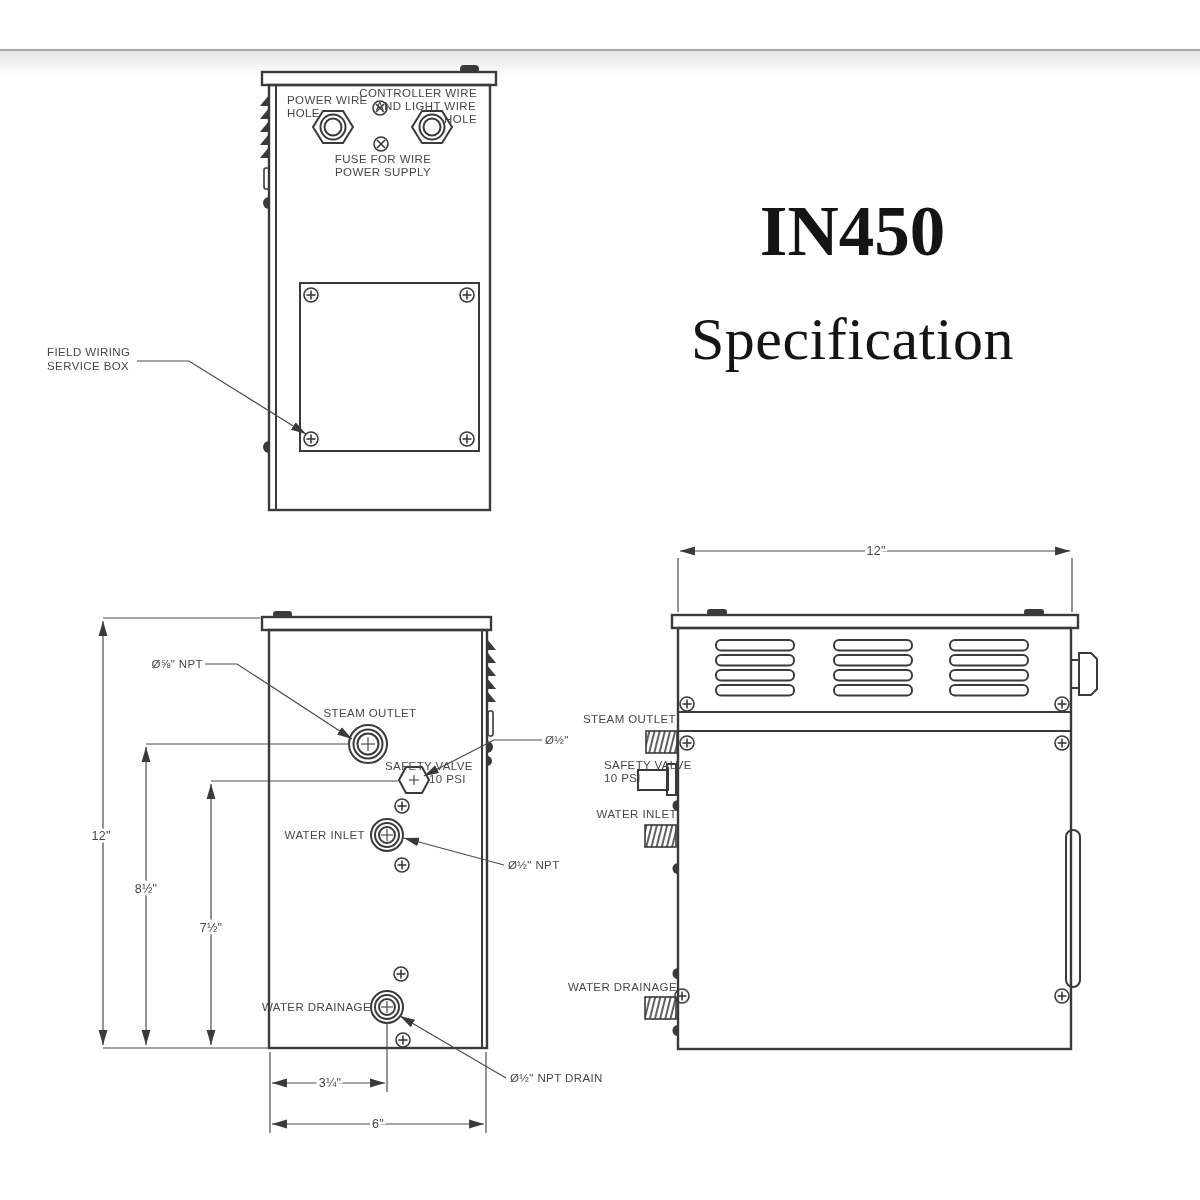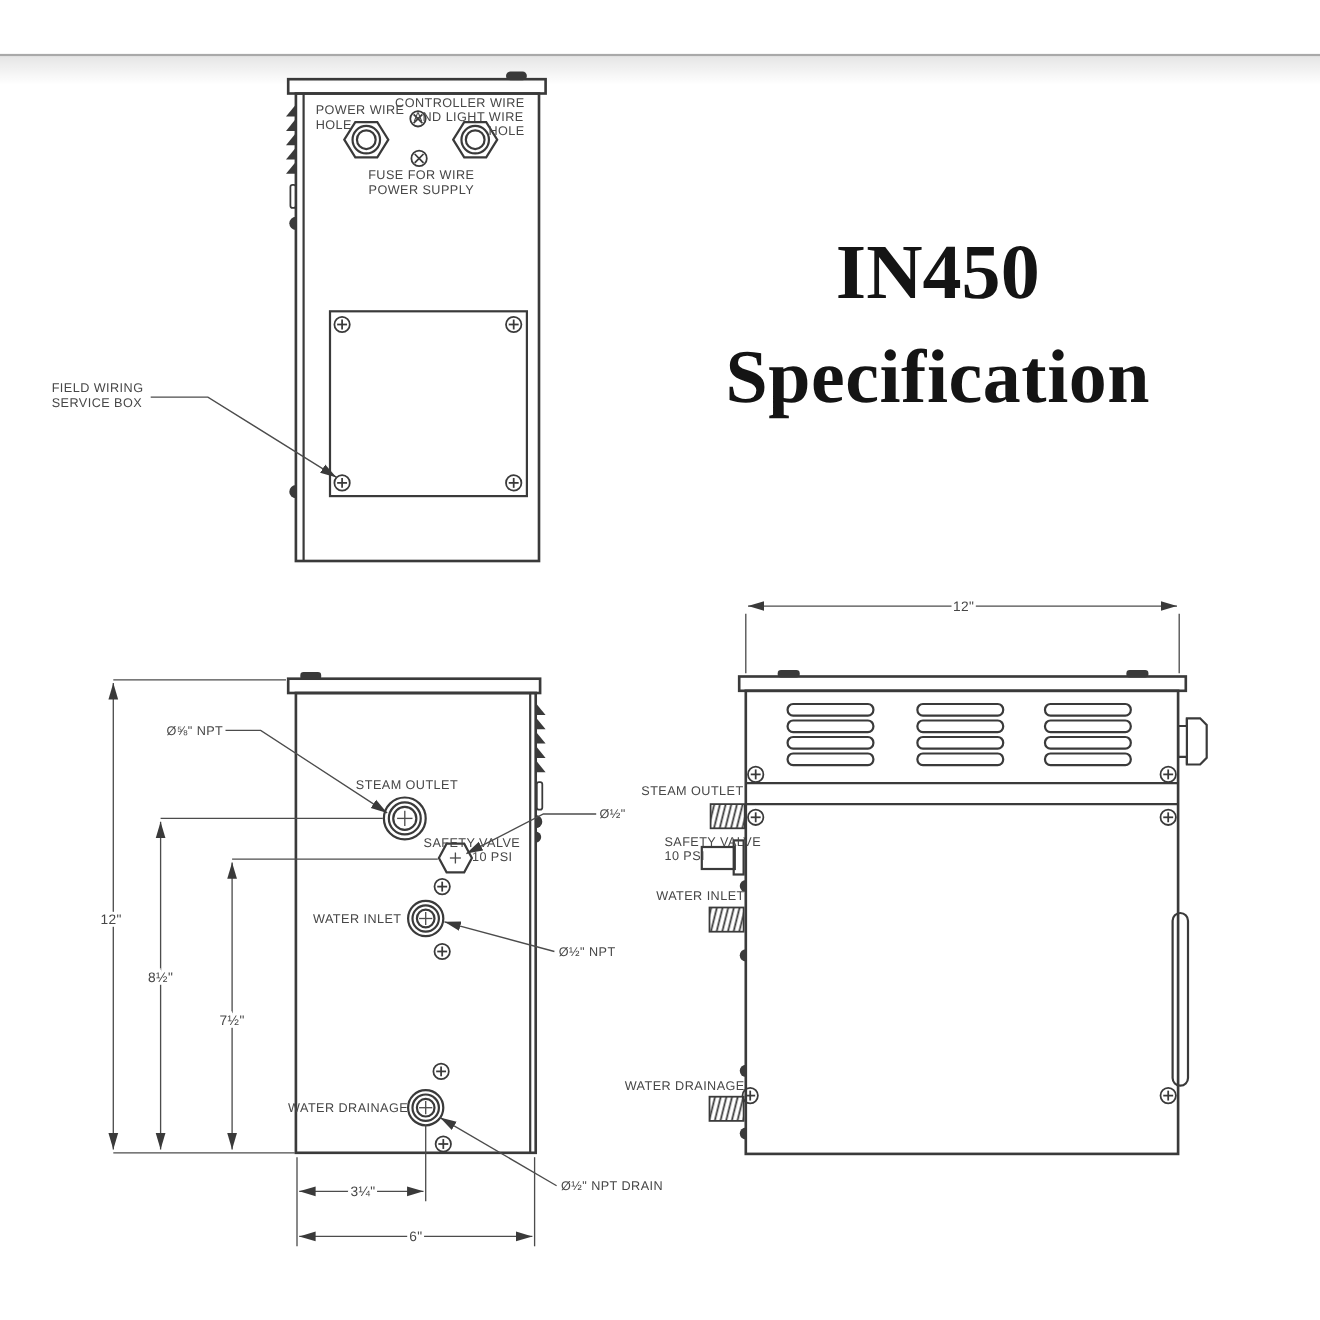--- a/index.html
+++ b/index.html
@@ -10,26 +10,26 @@
   }
   .top-divider {
     position:absolute; left:0; top:49px; width:1200px; height:2px;
     background:#a9a9a9;
   }
   .divider-shadow {
     position:absolute; left:0; top:51px; width:1200px; height:26px;
     background:linear-gradient(to bottom, rgba(0,0,0,0.10), rgba(0,0,0,0));
   }
   .title-block {
-    position:absolute; left:615px; top:205px; width:475px;
+    position:absolute; left:615px; top:188px; width:475px;
     text-align:center; color:#141414;
     font-family:"Liberation Serif", serif;
   }
   .title-line1 { font-size:71px; font-weight:700; line-height:86px; }
-  .title-line2 { font-size:69px; font-weight:700; line-height:86px; margin-top:8px; letter-spacing:0.5px; }
+  .title-line2 { font-size:60px; font-weight:400; line-height:86px; margin-top:22px; letter-spacing:0.5px; }
   svg.art { position:absolute; left:0; top:0; }
   .ol  { stroke:#3a3a3a; fill:none; stroke-width:2.4; stroke-linejoin:miter; }
   .ol2 { stroke:#3a3a3a; fill:none; stroke-width:2; }
   .sw16 { stroke:#3a3a3a; fill:none; stroke-width:1.6; }
   .thin { stroke:#4c4c4c; fill:none; stroke-width:1.2; }
   .fillDark { fill:#3a3a3a; stroke:none; }
   .hatched { fill:url(#hatch); stroke:#3a3a3a; stroke-width:1.6; }
   text.lbl {
     font-family:"Liberation Sans", sans-serif;
     font-size:11.5px; fill:#474747; letter-spacing:0.4px; stroke:none;

